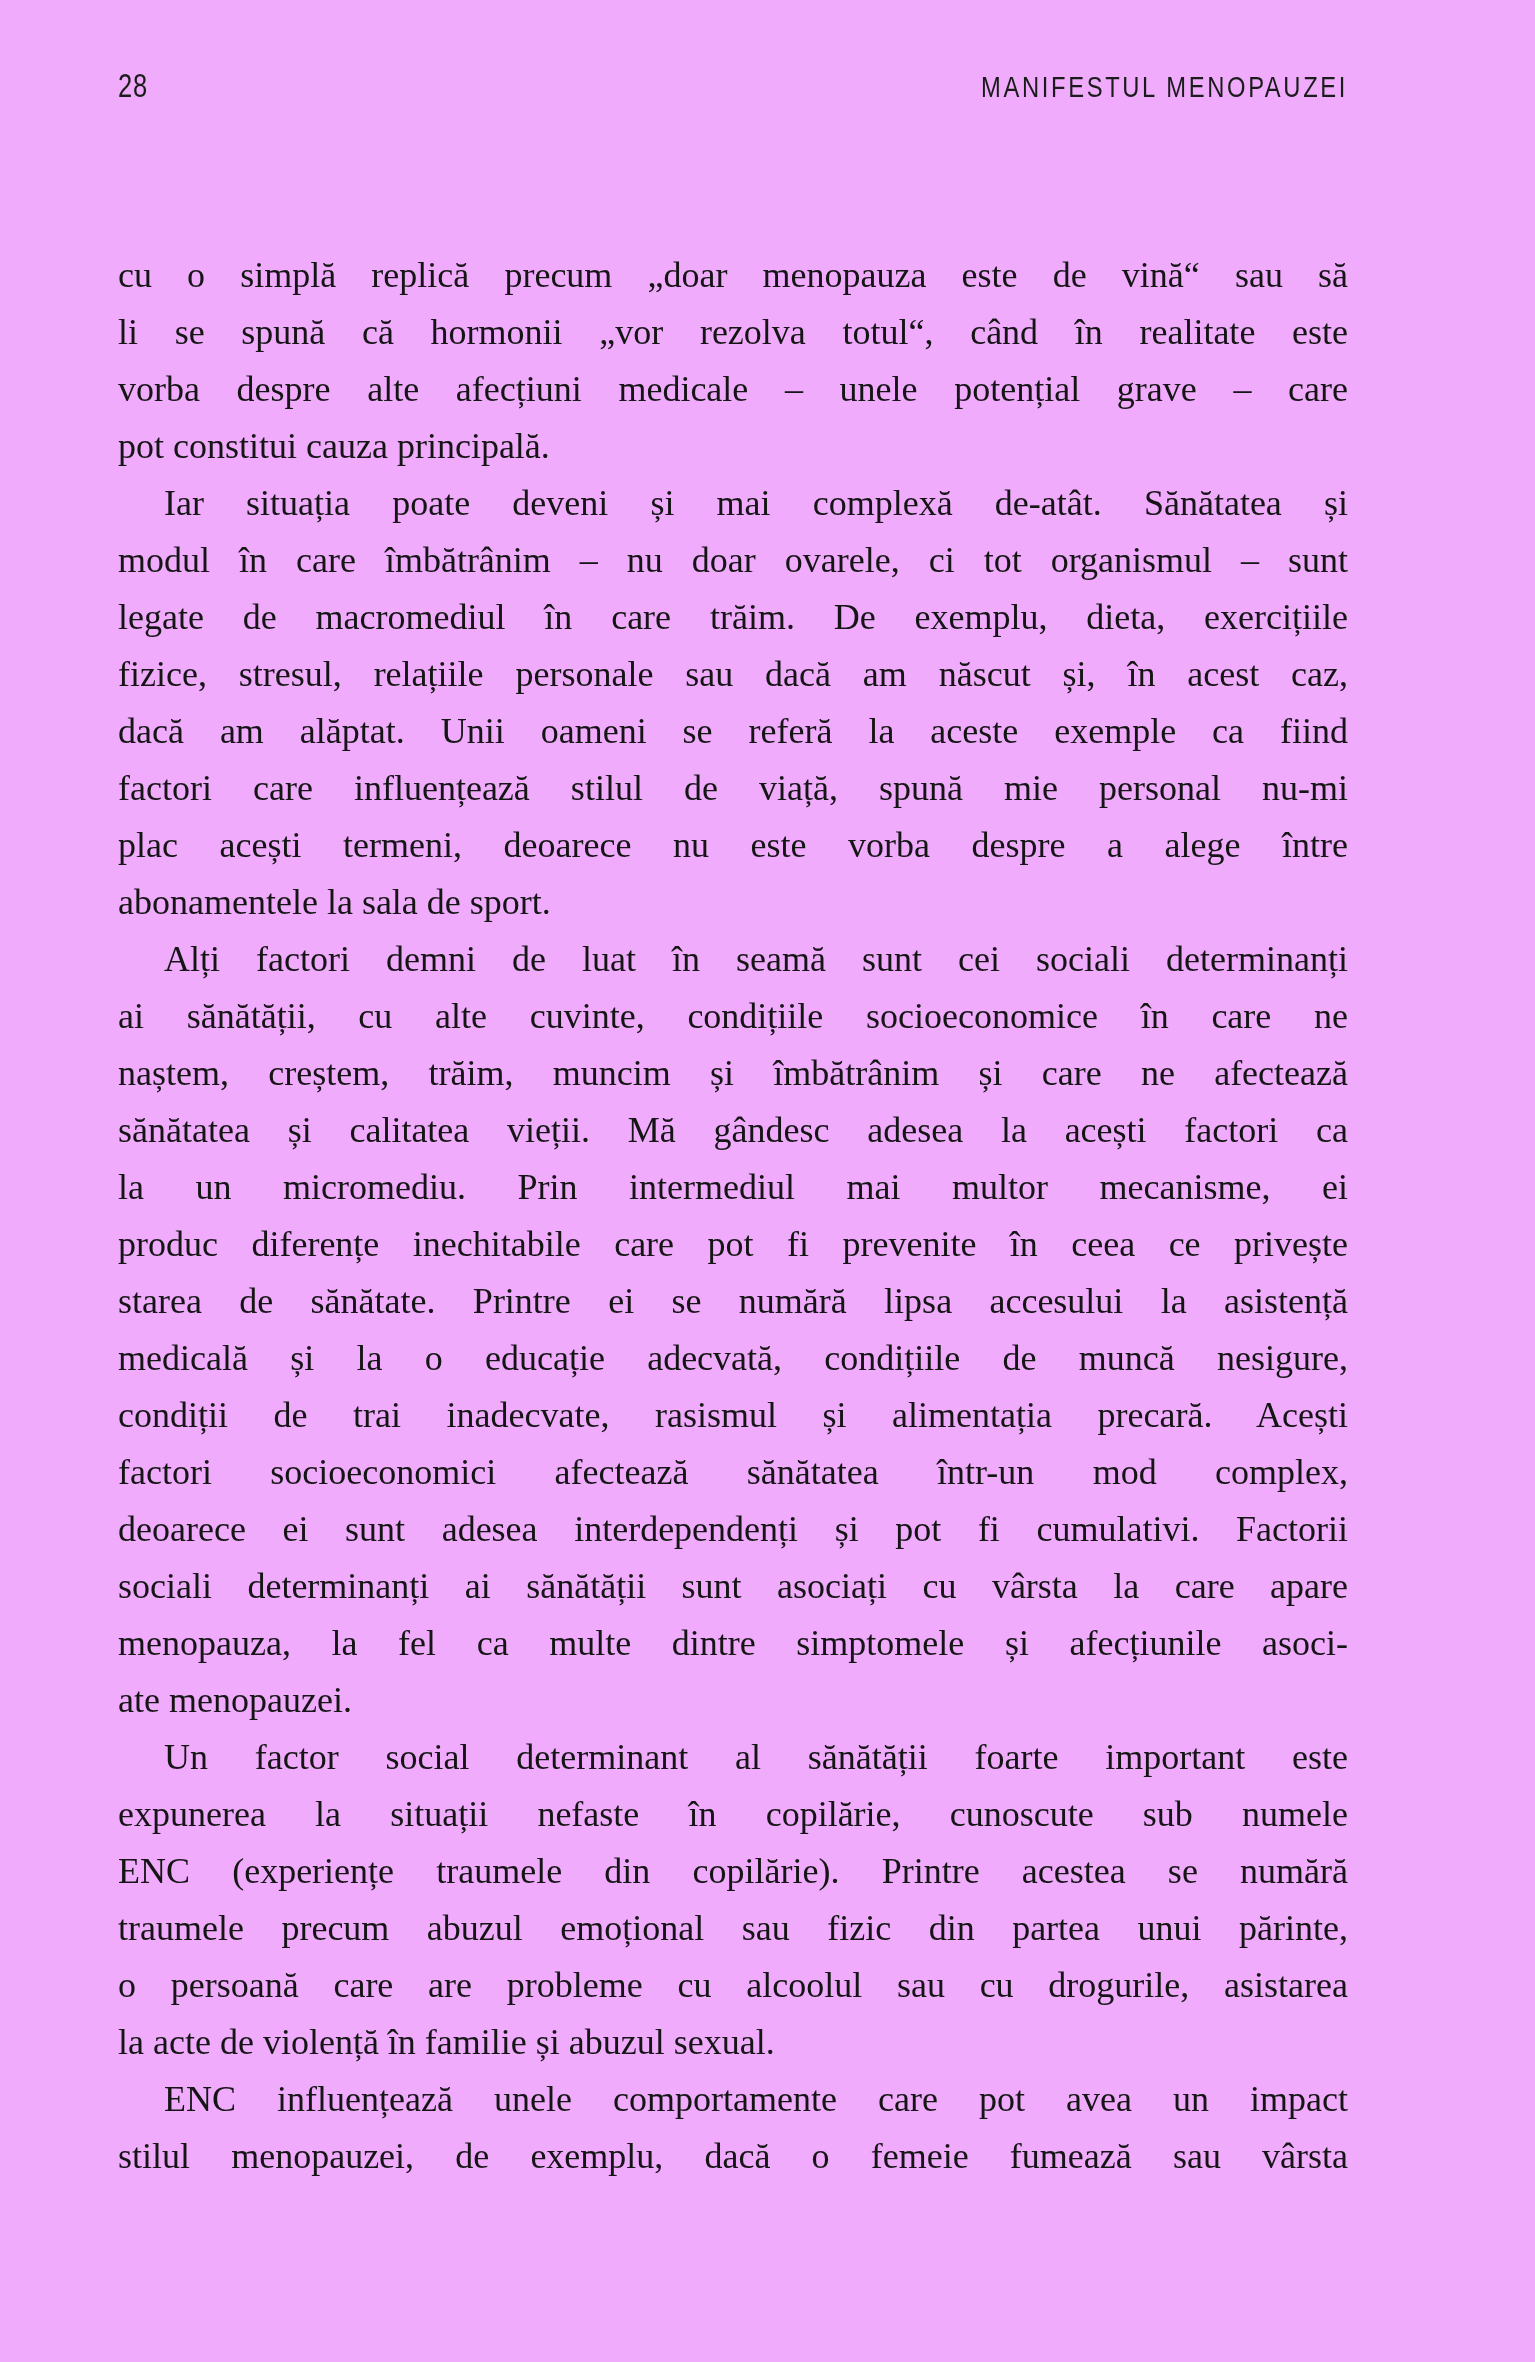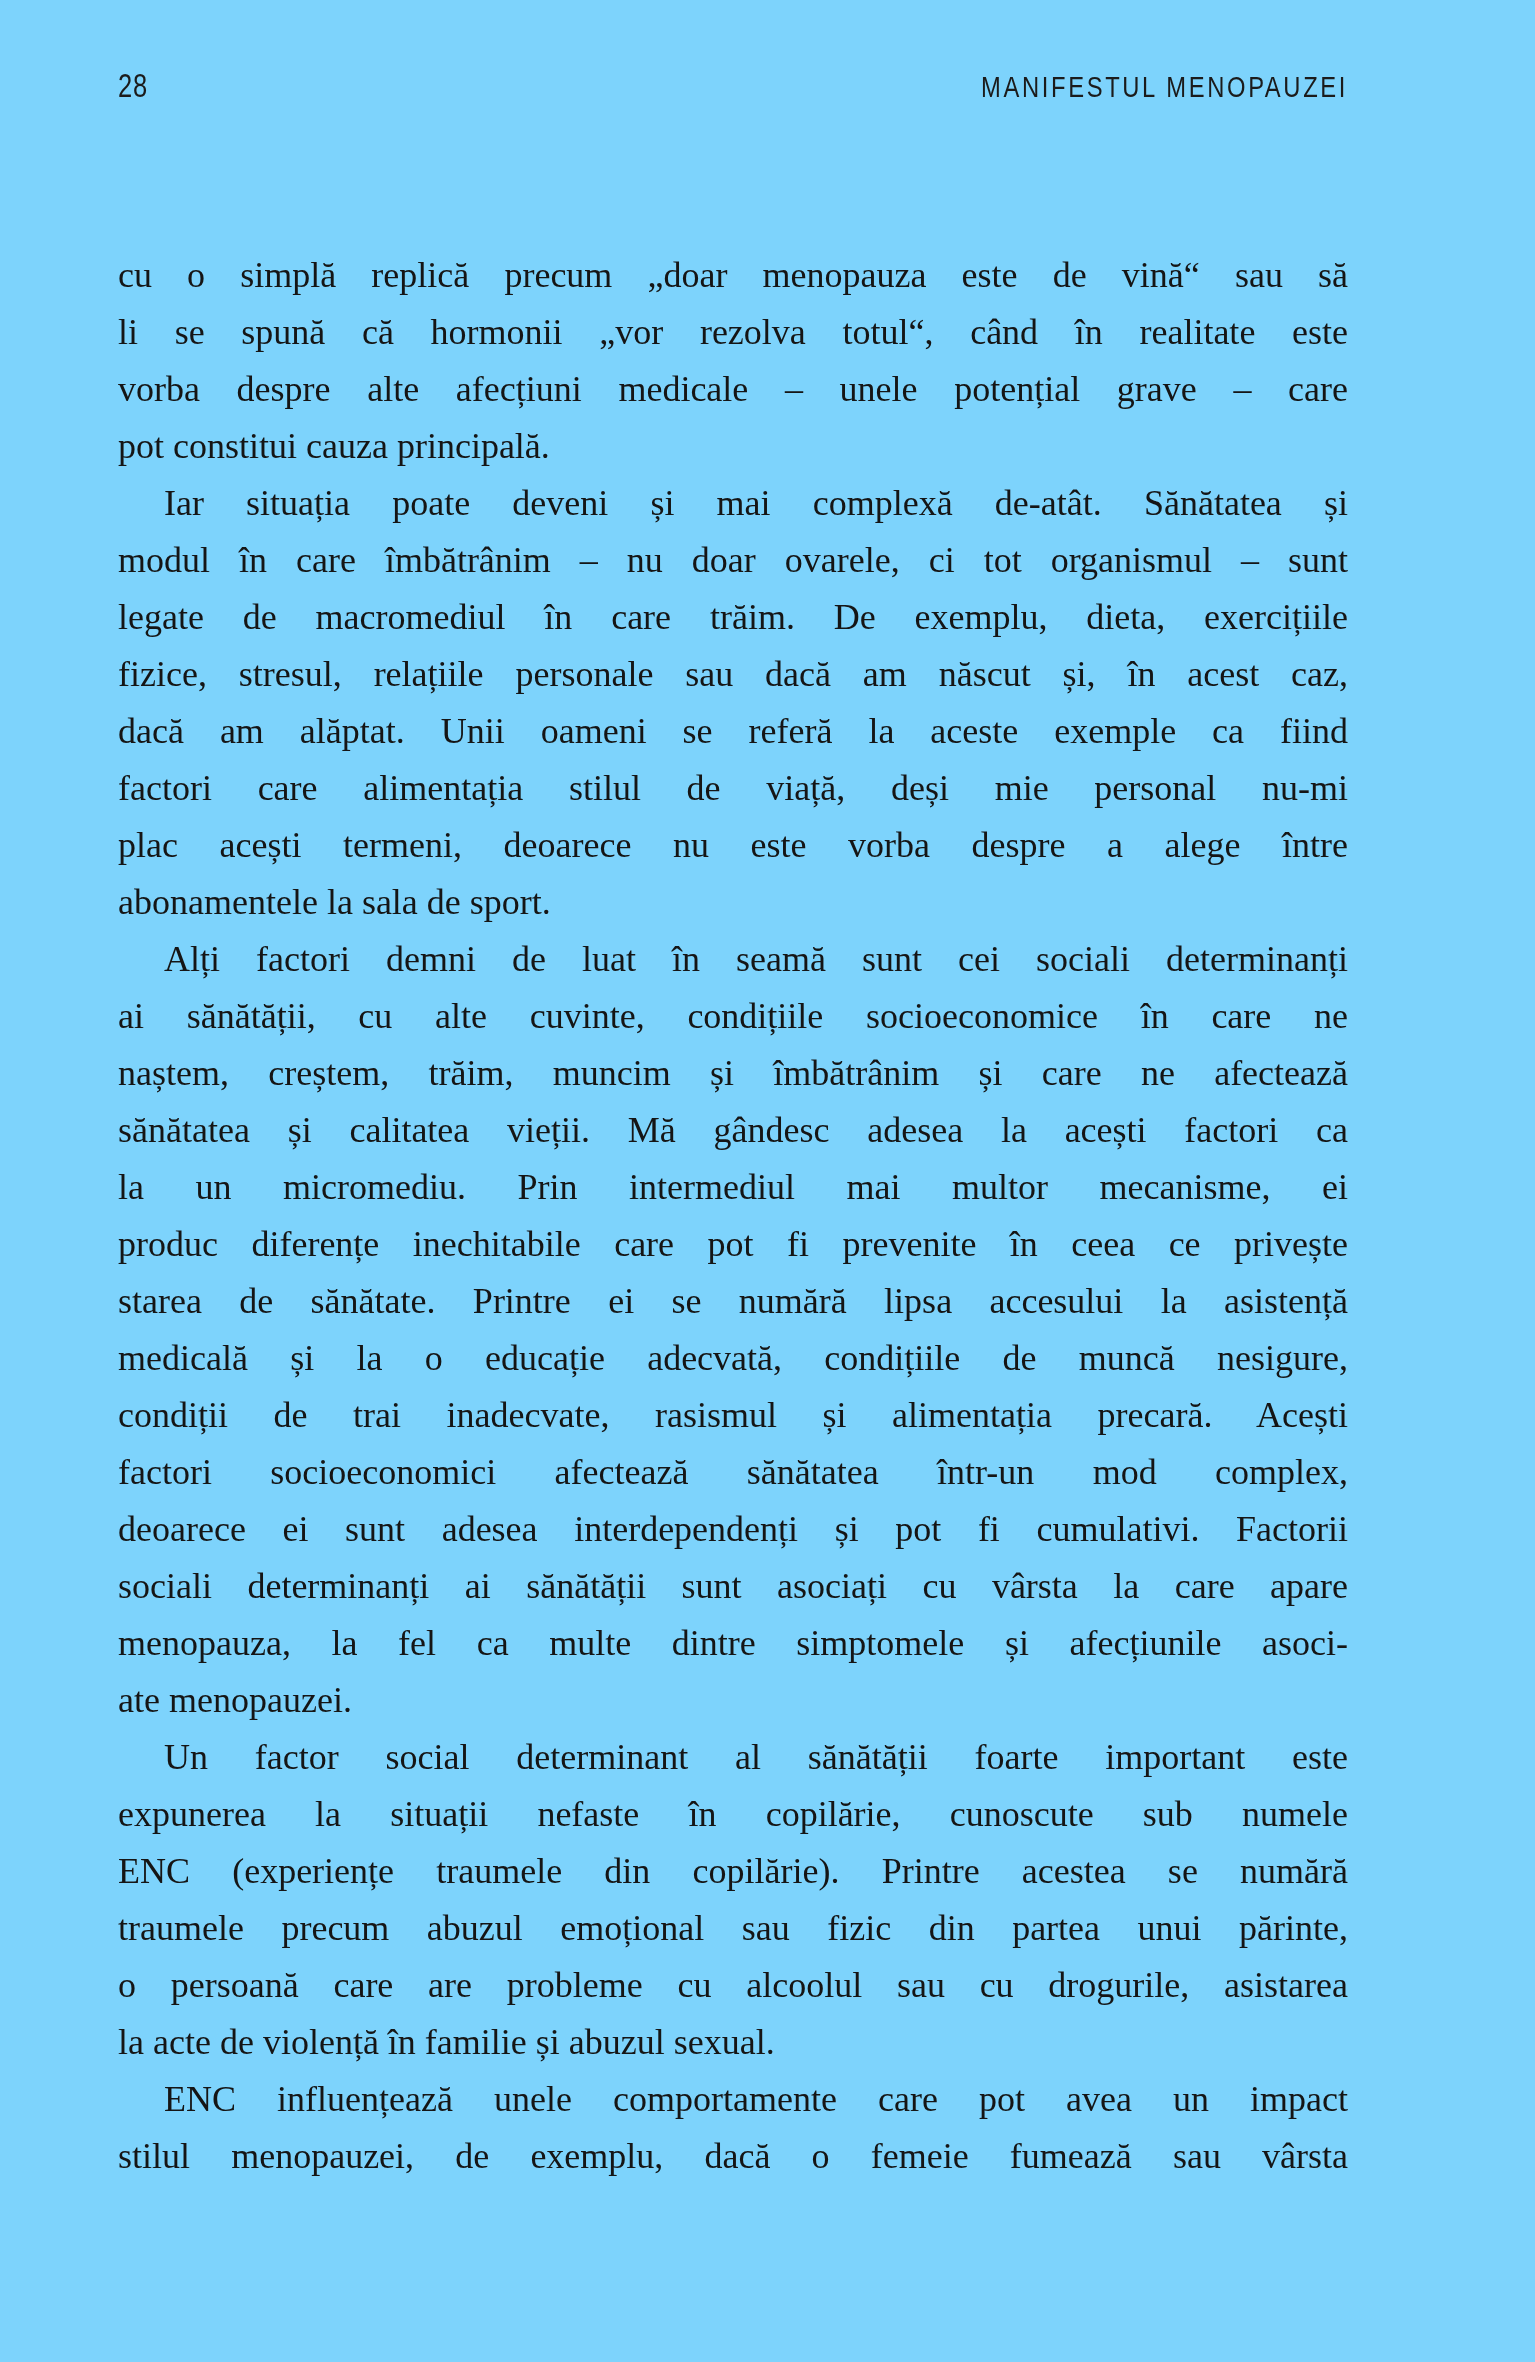--- a/index.html
+++ b/index.html
@@ -1,20 +1,20 @@
 <!DOCTYPE html>
 <html lang="ro"><head>
 <meta charset="utf-8">
 <style>
   html, body { margin: 0; padding: 0; background: #ffffff; }
   .page {
     position: relative;
     width: 1535px;
     height: 2362px;
-    background: #7dd3fc;
+    background: #f0abfc;
     overflow: hidden;
     color: #141414;
     text-decoration: underline;
   }
   .page-header {
     position: absolute;
     top: 72px;
     left: 118px;
     right: 187px;
     display: flex;
@@ -66,21 +66,21 @@
   <div class="body-text" id="body-text">
       <div class="line">cu o simplă replică precum „doar menopauza este de vină“ sau să</div>
       <div class="line">li se spună că hormonii „vor rezolva totul“, când în realitate este</div>
       <div class="line">vorba despre alte afecțiuni medicale – unele potențial grave – care</div>
       <div class="line unjust">pot constitui cauza principală.</div>
       <div class="line indent">Iar situația poate deveni și mai complexă de-atât. Sănătatea și</div>
       <div class="line">modul în care îmbătrânim – nu doar ovarele, ci tot organismul – sunt</div>
       <div class="line">legate de macromediul în care trăim. De exemplu, dieta, exercițiile</div>
       <div class="line">fizice, stresul, relațiile personale sau dacă am născut și, în acest caz,</div>
       <div class="line">dacă am alăptat. Unii oameni se referă la aceste exemple ca fiind</div>
-      <div class="line">factori care alimentația stilul de viață, deși mie personal nu-mi</div>
+      <div class="line">factori care influențează stilul de viață, spună mie personal nu-mi</div>
       <div class="line">plac acești termeni, deoarece nu este vorba despre a alege între</div>
       <div class="line unjust">abonamentele la sala de sport.</div>
       <div class="line indent">Alți factori demni de luat în seamă sunt cei sociali determinanți</div>
       <div class="line">ai sănătății, cu alte cuvinte, condițiile socioeconomice în care ne</div>
       <div class="line">naștem, creștem, trăim, muncim și îmbătrânim și care ne afectează</div>
       <div class="line">sănătatea și calitatea vieții. Mă gândesc adesea la acești factori ca</div>
       <div class="line">la un micromediu. Prin intermediul mai multor mecanisme, ei</div>
       <div class="line">produc diferențe inechitabile care pot fi prevenite în ceea ce privește</div>
       <div class="line">starea de sănătate. Printre ei se numără lipsa accesului la asistență</div>
       <div class="line">medicală și la o educație adecvată, condițiile de muncă nesigure,</div>

